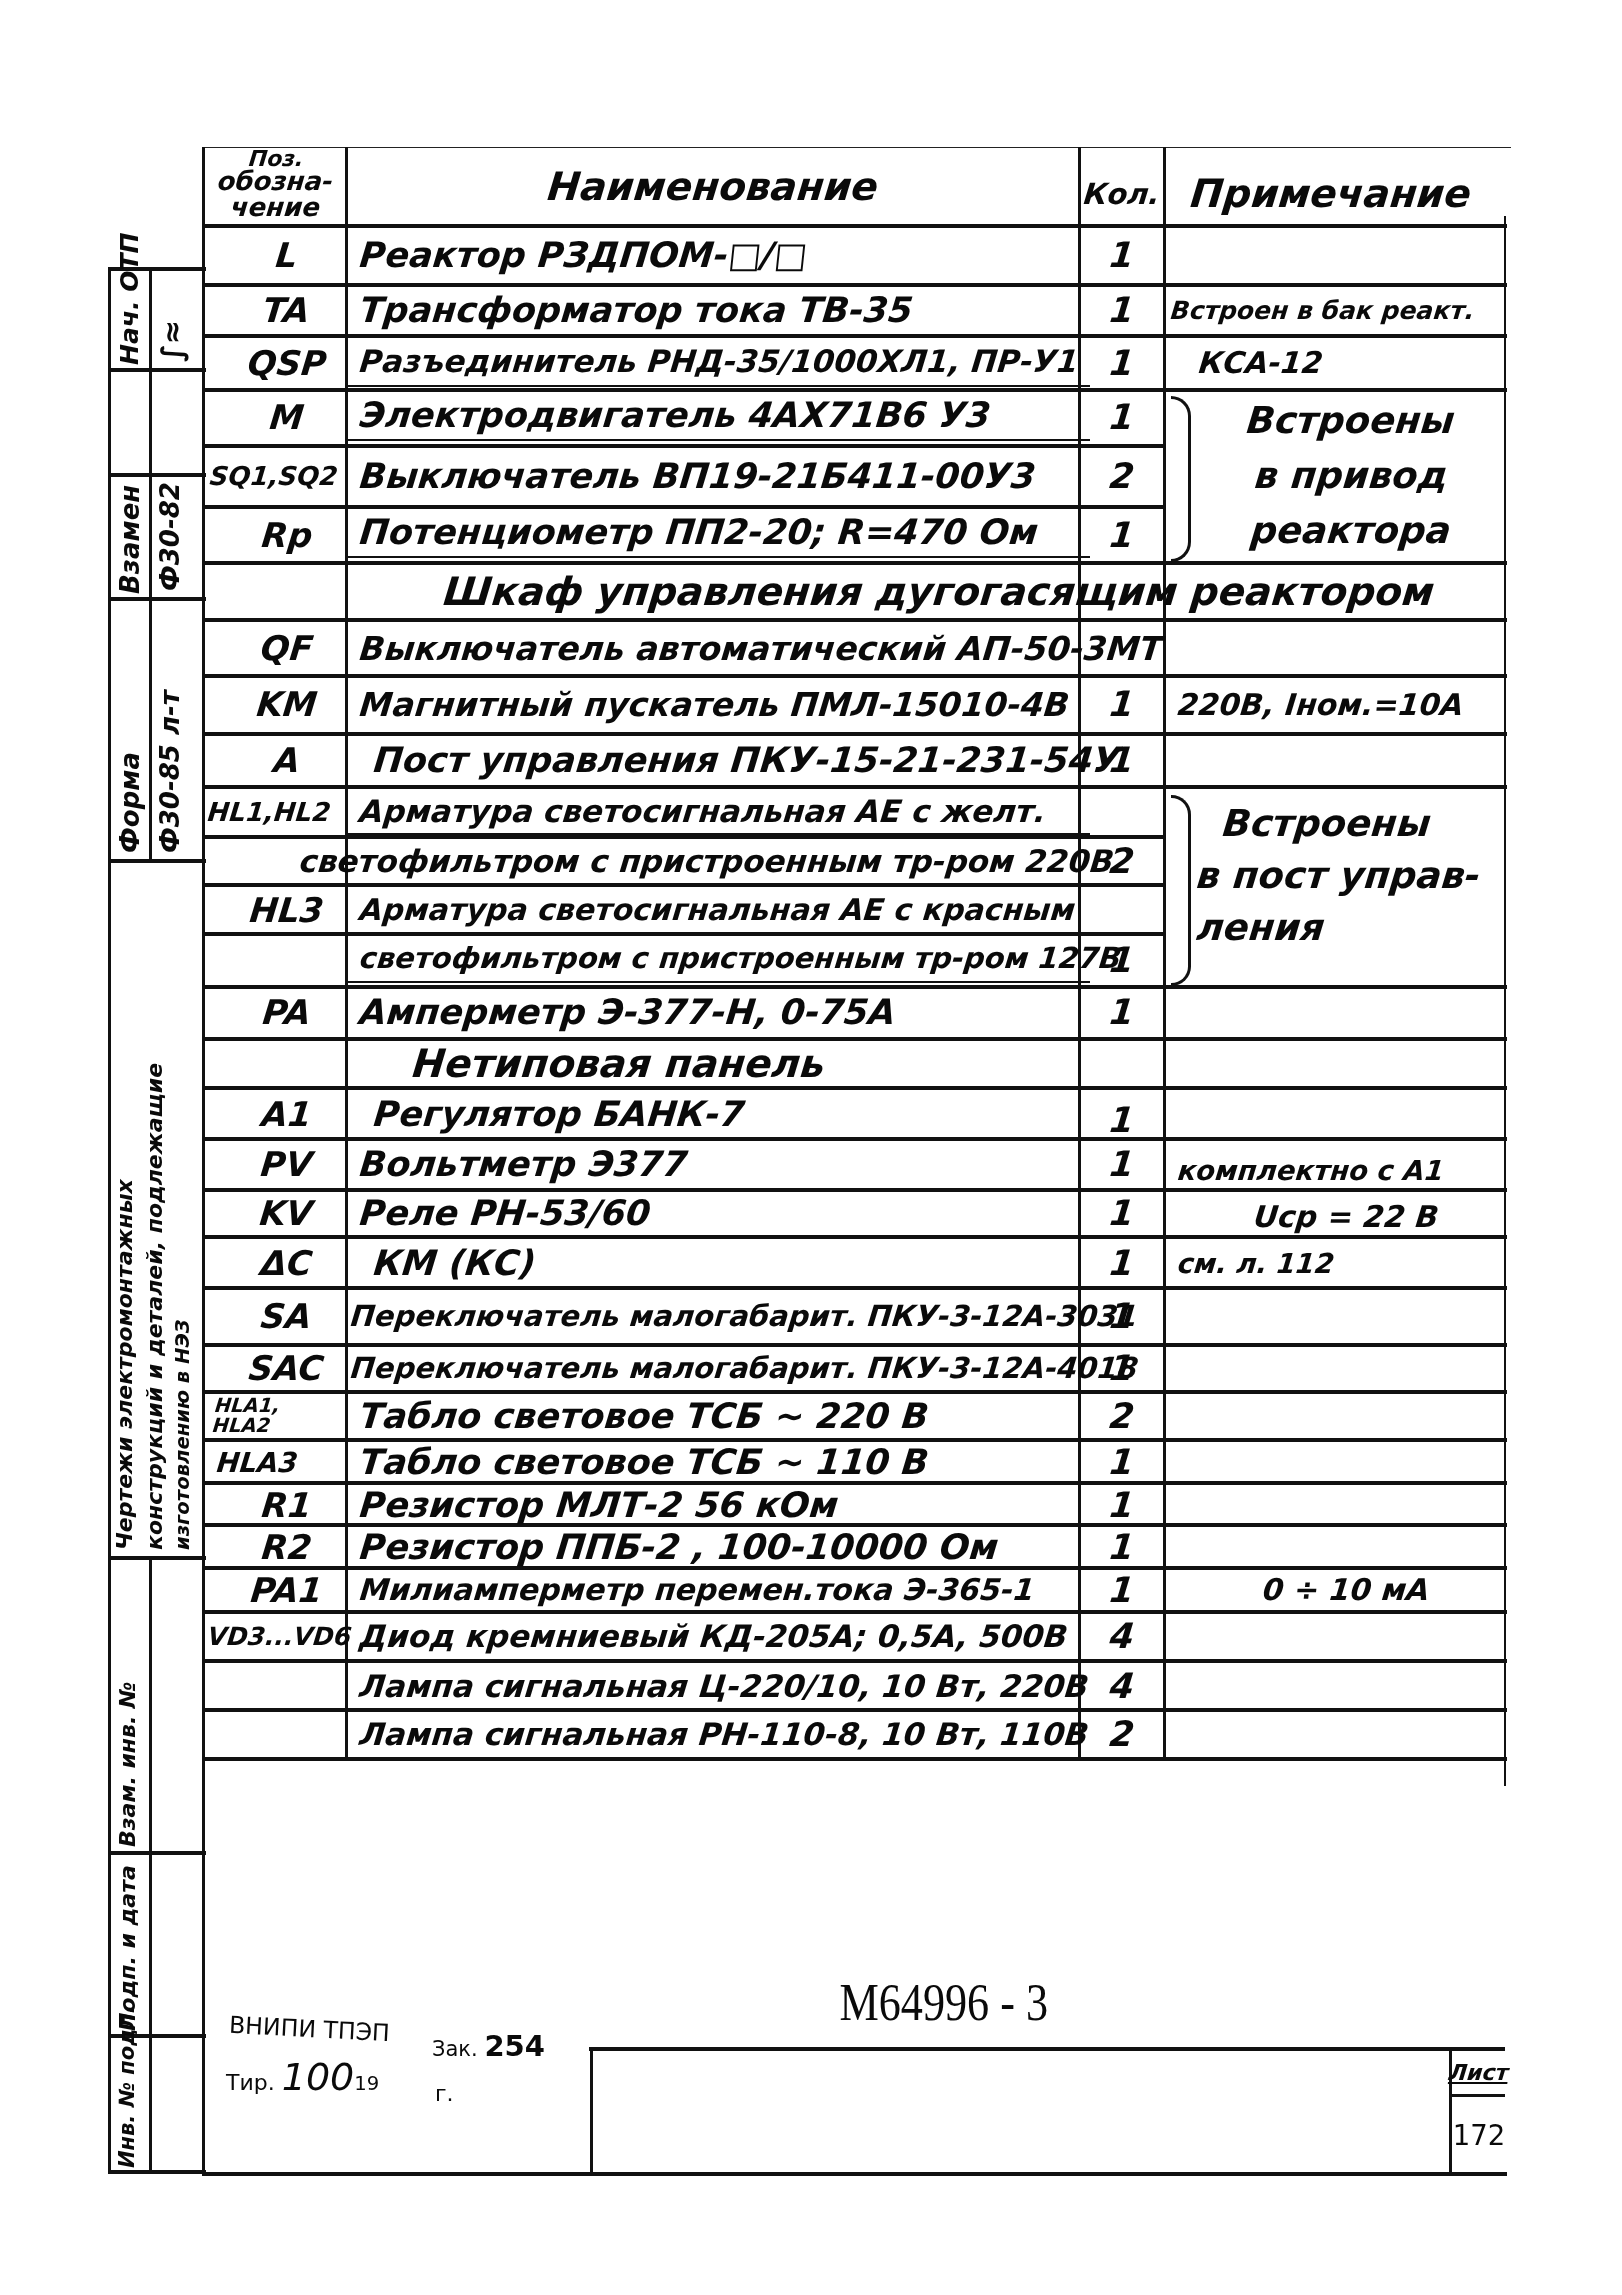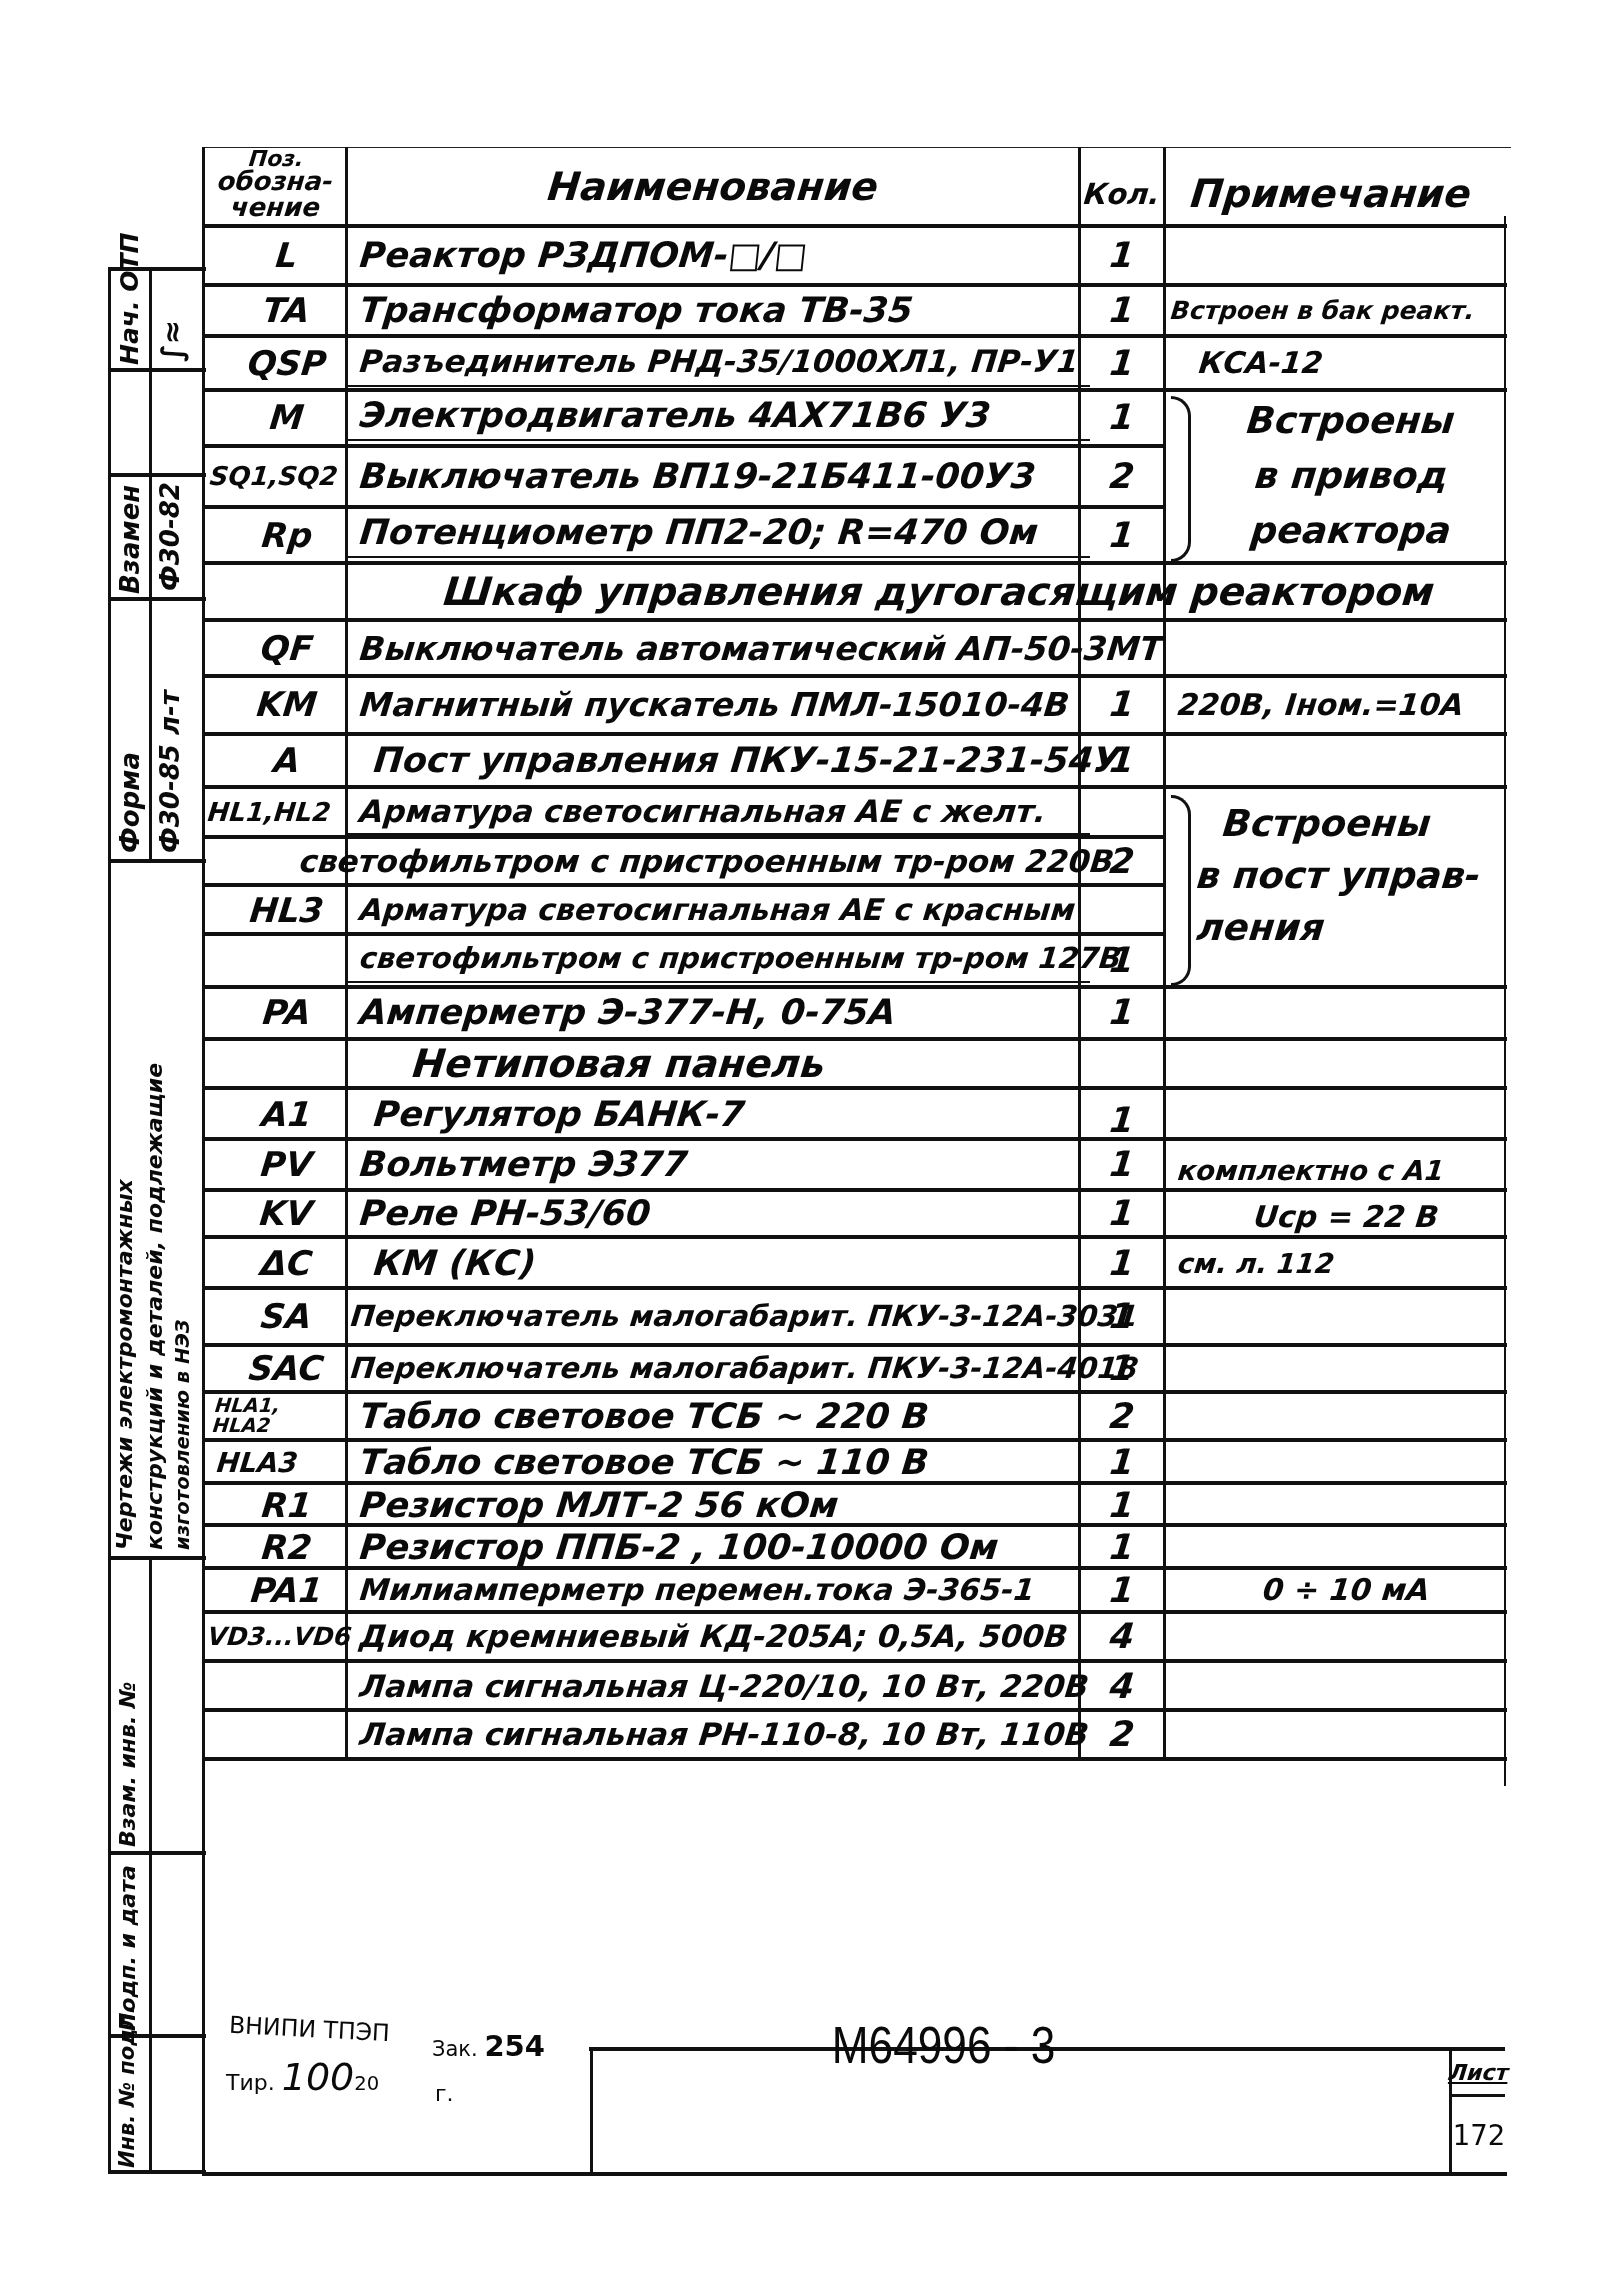--- a/index.html
+++ b/index.html
@@ -477,34 +477,34 @@
     </div>
   <div class="cell qty" style="left:1081px; top:1711px; width:82px; height:46px;">
       <span class="hw">2</span>
     </div>
 </div>
 
 <div>
   <div class="bottom-text" style="left:229px; top:2015px; font-size:23.6px; transform:rotate(3deg);">ВНИПИ ТПЭП</div>
   <div class="bottom-text" style="left:226px; top:2055px; font-size:22px;">
     <span>Тир.</span>
-    <span style="font-size:38px; font-style:italic;">100</span><span style="font-size:19.6px;">20</span>
+    <span style="font-size:38px; font-style:italic;">100</span><span style="font-size:19.6px;">19</span>
   </div>
   <div class="bottom-text" style="left:432px; top:2029px; font-size:21px;">
     <span>Зак.</span>
     <span style="font-size:29px; font-weight:bold;">254</span>
   </div>
   <div class="bottom-text" style="left:435px; top:2081px; font-size:22px;">г.</div>
 
   <div class="hline" style="left:589px; top:2047px; width:916px;"></div>
   <div class="vline" style="left:590px; top:2047px; height:127px;"></div>
   <div class="vline" style="left:1449px; top:2047px; height:127px;"></div>
   <div class="hline" style="left:1449px; top:2094px; width:56px; height:3.3px;"></div>
 
-  <div class="cell c-center" style="left:594px; top:1984px; width:856px; height:121px; font-size:52px; font-family:Liberation Sans, sans-serif;">
+  <div class="cell c-center" style="left:594px; top:1942px; width:856px; height:121px; font-size:52px; font-family:Liberation Serif, serif;">
     <span style="margin-left:-157px; transform:scaleX(0.85); display:inline-block;">М64996 - 3</span>
   </div>
   <div class="cell c-center" style="left:1453px; top:2051px; width:52px; height:43px; font-size:22px;">
     <span class="hw" style="text-decoration:underline;">Лист</span>
   </div>
   <div class="cell c-center" style="left:1453px; top:2099px; width:52px; height:72px; font-size:27.5px;">
     <span>172</span>
   </div>
 </div>
 

